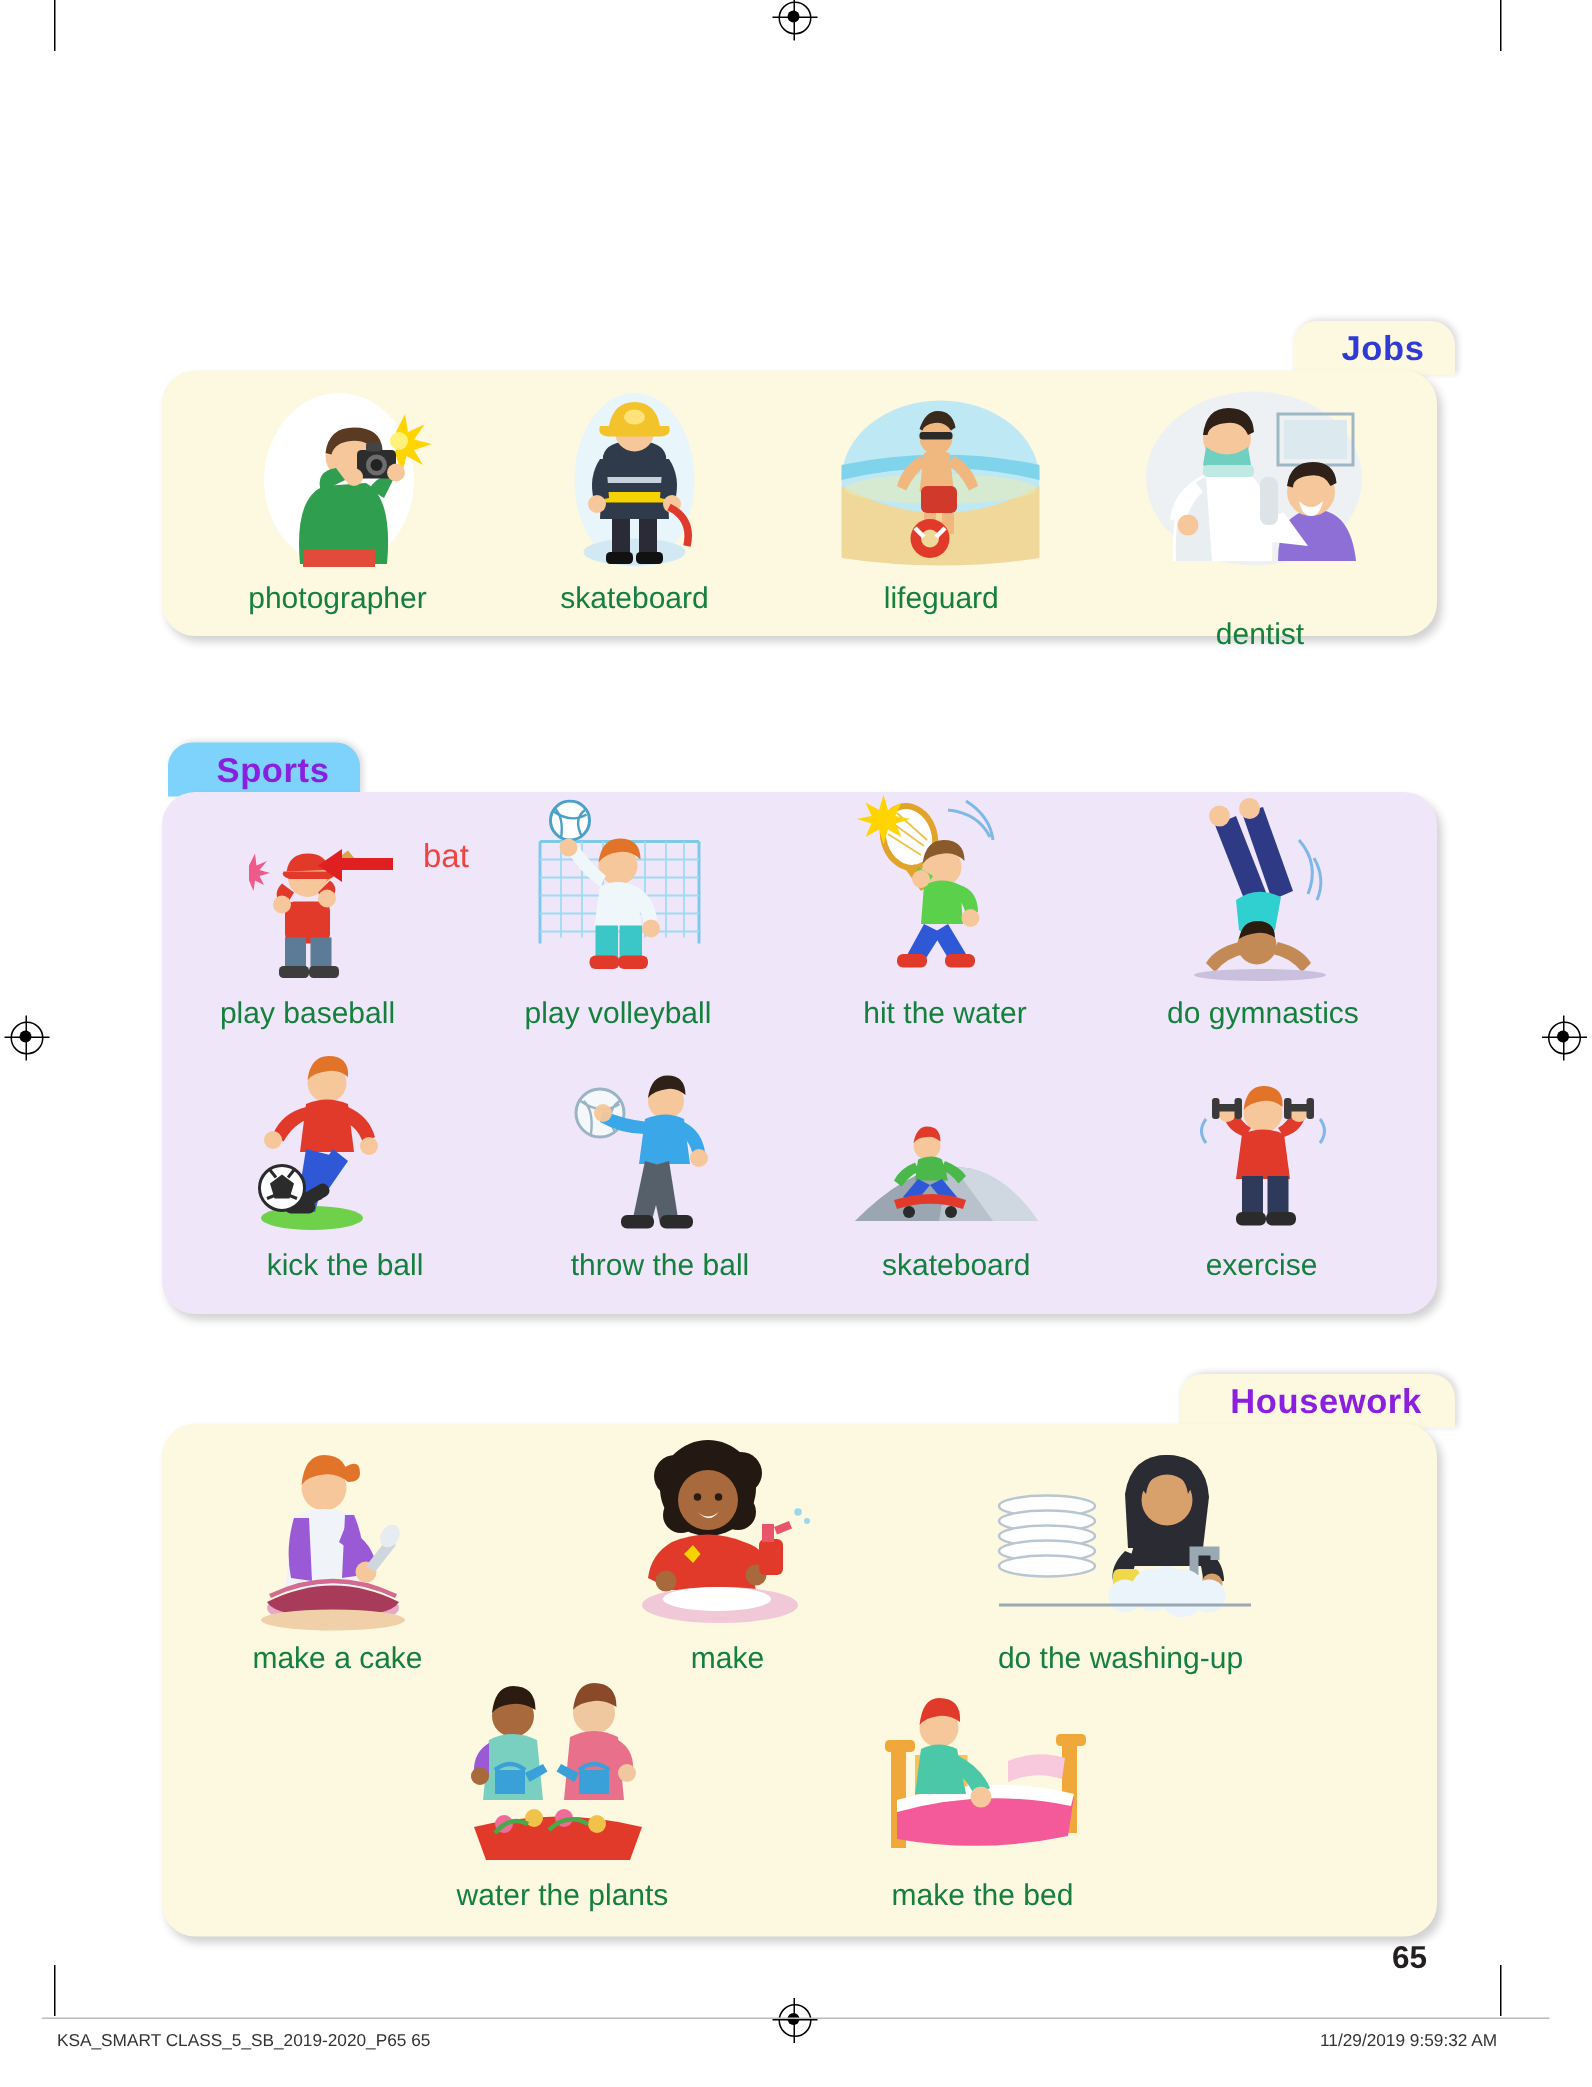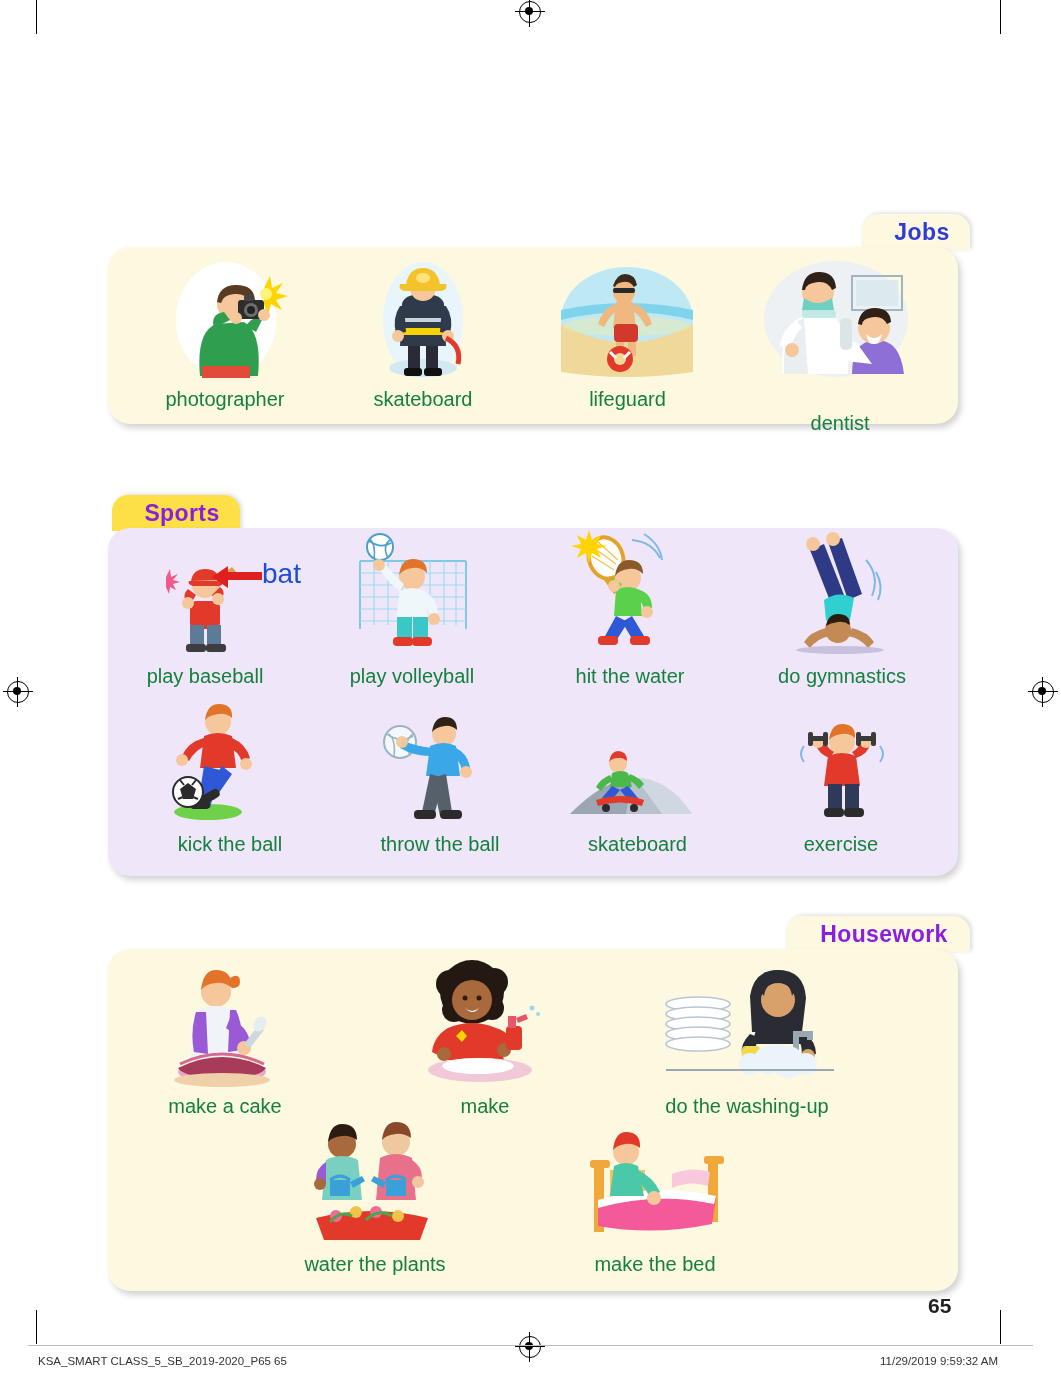--- a/index.html
+++ b/index.html
@@ -64,21 +64,21 @@
   .tab {
     position: absolute;
     border-radius: 16px 16px 0 0;
     box-shadow: 2px -1px 4px rgba(0,0,0,0.14);
     display: flex;
     align-items: center;
     justify-content: center;
     padding-left: 12px;
   }
   .tab-cream { background: #fdf8e0; }
-  .tab-lilac { background: #fde047; }
+  .tab-lilac { background: #7dd3fc; }
   .tab-label {
     font-family: "Liberation Sans", sans-serif;
     font-weight: bold;
     font-size: 23px;
     color: #2f3bd4;
     letter-spacing: 0.4px;
   }
   .tab-label.violet { color: #8b1fe0; }
 
   .caption {
@@ -94,22 +94,23 @@
   .art {
     position: absolute;
     left: 0; top: 0;
     width: 100%;
     height: 100%;
   }
 
   .label-callout {
     position: absolute;
     font-family: "Liberation Sans", sans-serif;
-    font-size: 28px;
-    color: #1d4ed8;
+    font-size: 22px;
+    color: #ef4444;
+    margin-left: 20px;
   }
 
   .page-number {
     position: absolute;
     font-family: "Liberation Sans", sans-serif;
     font-weight: bold;
     font-size: 21px;
     color: #231f20;
   }
 

